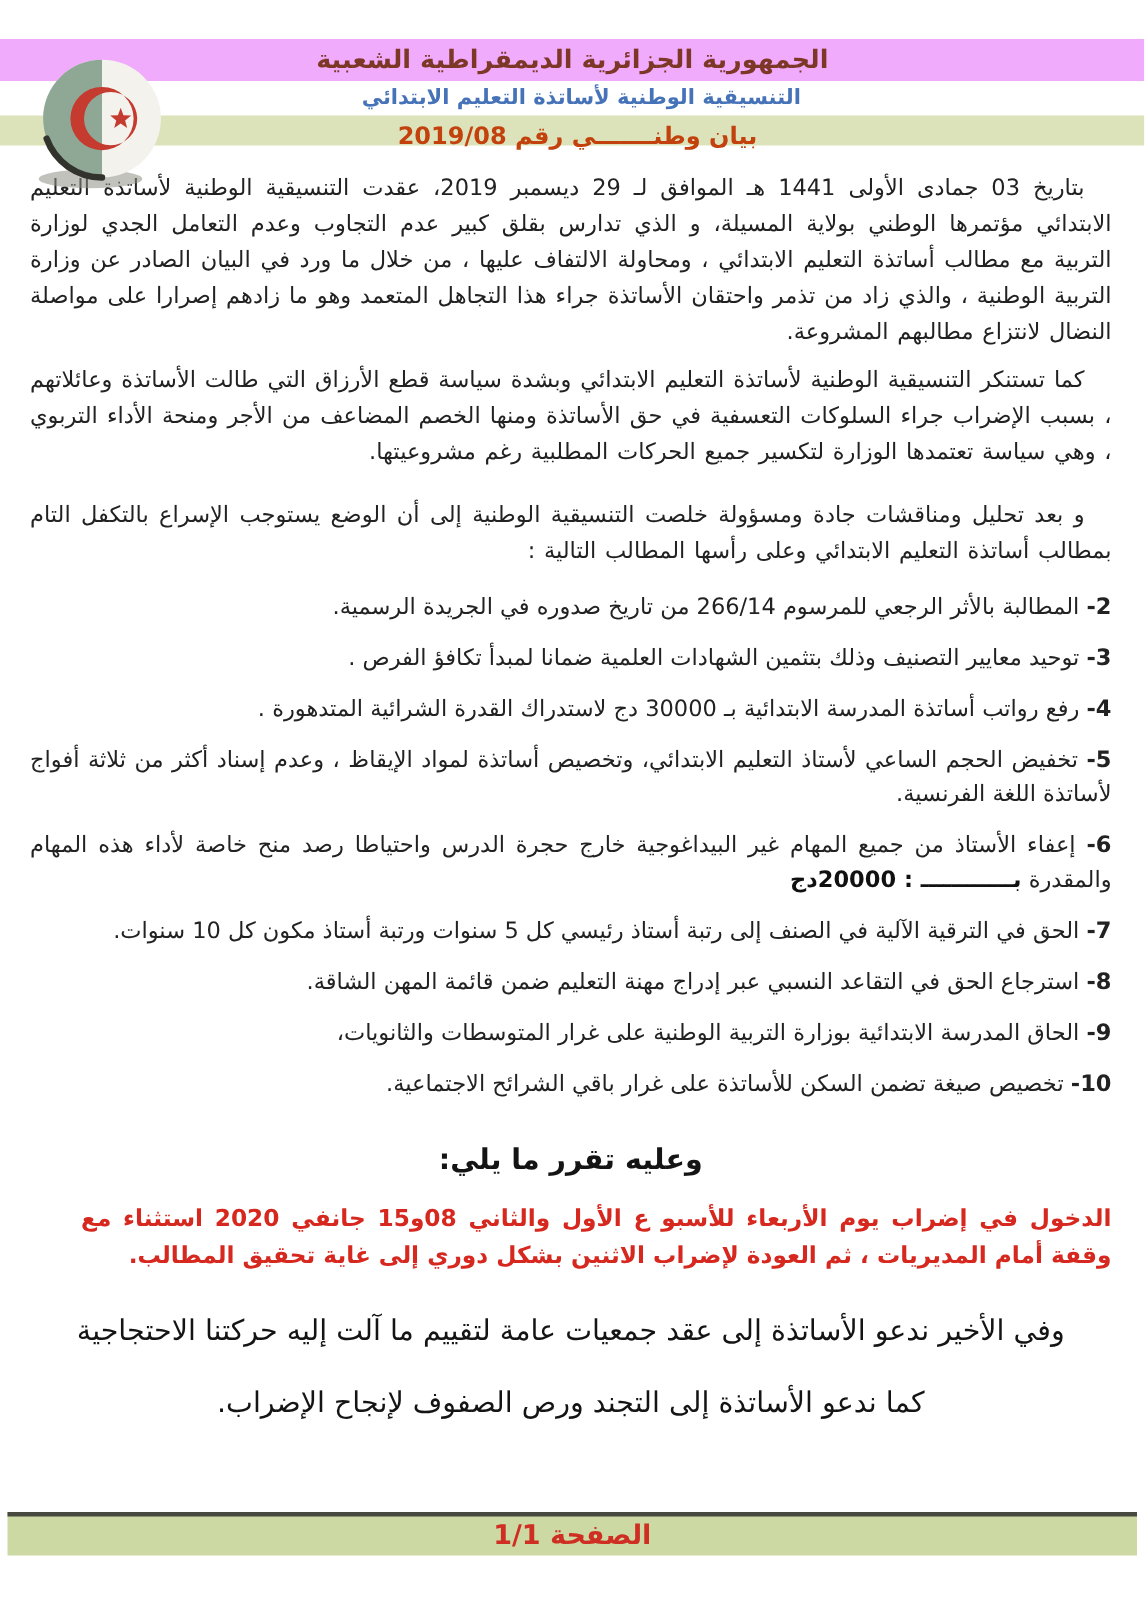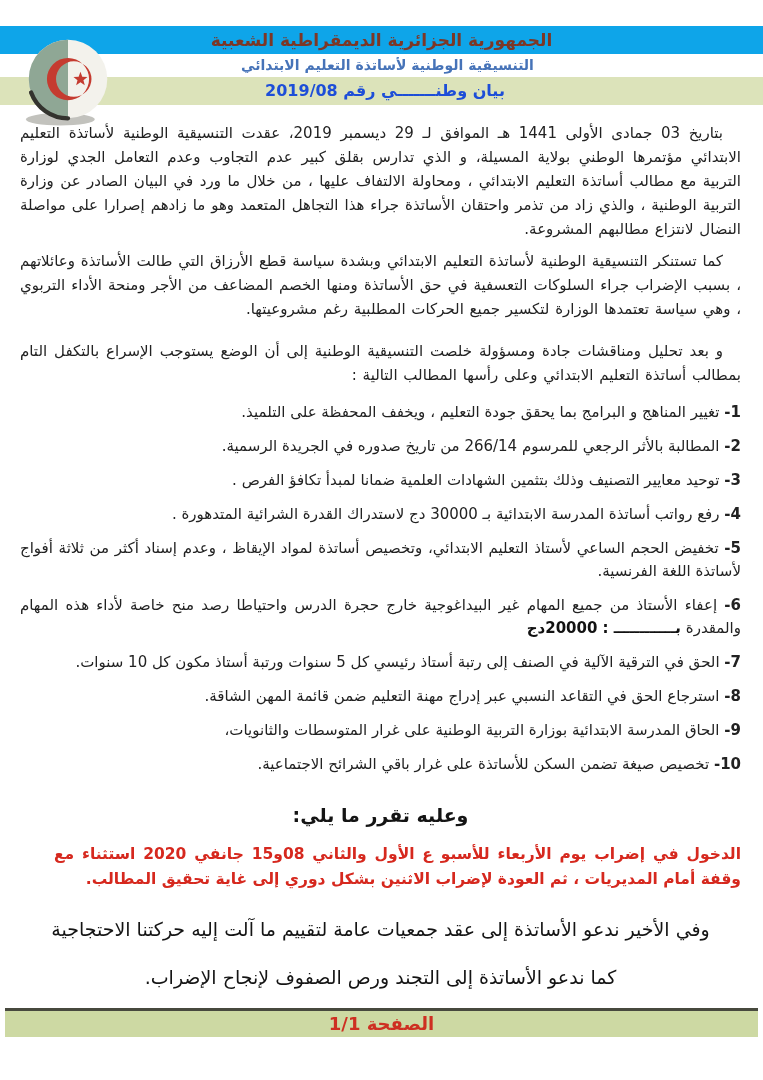--- a/index.html
+++ b/index.html
@@ -9,23 +9,23 @@
     margin:0 auto;
     background:#ffffff;
     direction:rtl;
     font-family:"DejaVu Sans","Liberation Sans",sans-serif;
     color:#1e1e1e;
     overflow:hidden;
   }
   
   .header{padding-top:26px;position:relative;}
   .band{text-align:center;font-weight:bold;}
-  .band-peach{height:28px;line-height:28px;background:#0ea5e9;color:#7d3726;font-size:17px;}
+  .band-peach{height:28px;line-height:28px;background:#f0abfc;color:#7d3726;font-size:17px;}
   .band-white{height:23px;line-height:23px;background:#ffffff;color:#4673b8;font-size:14px;margin-left:12px;}
-  .band-green{height:28px;line-height:28px;background:#dce3ba;color:#1d4ed8;font-size:16px;padding-left:7px;}
+  .band-green{height:20px;line-height:28px;background:#dce3ba;color:#c2410c;font-size:16px;padding-left:7px;}
   .logo{position:absolute;left:20px;top:34px;width:96px;height:92px;}
   
   .content{padding:8px 22px 0 20px;}
   .para{
     font-size:15px;line-height:24px;text-align:justify;
     text-indent:18px;margin:8px 0 6px;color:#222222;word-spacing:1px;
   }
   .para.gap{margin-top:18px;}
   .demands{margin-top:14px;}
   .demand{font-size:15px;line-height:23px;text-align:justify;margin:11px 0;color:#222222;}
@@ -74,21 +74,20 @@
       <span>بيان وطنـــــــي رقم 2019/08</span>
     </div>
   </div>
 
   <div class="content">
     <p class="para">بتاريخ 03 جمادى الأولى 1441 هـ الموافق لـ 29 ديسمبر 2019، عقدت التنسيقية الوطنية لأساتذة التعليم الابتدائي مؤتمرها الوطني بولاية المسيلة، و الذي تدارس بقلق كبير عدم التجاوب وعدم التعامل الجدي لوزارة التربية مع مطالب أساتذة التعليم الابتدائي ، ومحاولة الالتفاف عليها ، من خلال ما ورد في البيان الصادر عن وزارة التربية الوطنية ، والذي زاد من تذمر واحتقان الأساتذة جراء هذا التجاهل المتعمد وهو ما زادهم إصرارا على مواصلة النضال لانتزاع مطالبهم المشروعة.</p>
     <p class="para">كما تستنكر التنسيقية الوطنية لأساتذة التعليم الابتدائي وبشدة سياسة قطع الأرزاق التي طالت الأساتذة وعائلاتهم ، بسبب الإضراب جراء السلوكات التعسفية في حق الأساتذة ومنها الخصم المضاعف من الأجر ومنحة الأداء التربوي ، وهي سياسة تعتمدها الوزارة لتكسير جميع الحركات المطلبية رغم مشروعيتها.</p>
     <p class="para gap">و بعد تحليل ومناقشات جادة ومسؤولة خلصت التنسيقية الوطنية إلى أن الوضع يستوجب الإسراع بالتكفل التام بمطالب أساتذة التعليم الابتدائي وعلى رأسها المطالب التالية :</p>
 
     <div class="demands">
-      <div class="demand"><b class="dnum">1-</b> <span>تغيير المناهج و البرامج بما يحقق جودة التعليم ، ويخفف المحفظة على التلميذ.</span></div>
       <div class="demand"><b class="dnum">2-</b> <span>المطالبة بالأثر الرجعي للمرسوم 266/14 من تاريخ صدوره في الجريدة الرسمية.</span></div>
       <div class="demand"><b class="dnum">3-</b> <span>توحيد معايير التصنيف وذلك بتثمين الشهادات العلمية ضمانا لمبدأ تكافؤ الفرص .</span></div>
       <div class="demand"><b class="dnum">4-</b> <span>رفع رواتب أساتذة المدرسة الابتدائية بـ 30000 دج لاستدراك القدرة الشرائية المتدهورة .</span></div>
       <div class="demand"><b class="dnum">5-</b> <span>تخفيض الحجم الساعي لأستاذ التعليم الابتدائي، وتخصيص أساتذة لمواد الإيقاظ ، وعدم إسناد أكثر من ثلاثة أفواج لأساتذة اللغة الفرنسية.</span></div>
       <div class="demand"><b class="dnum">6-</b> <span>إعفاء الأستاذ من جميع المهام غير البيداغوجية خارج حجرة الدرس واحتياطا رصد منح خاصة لأداء هذه المهام والمقدرة</span> <b class="amount">بــــــــــــ : 20000دج</b></div>
       <div class="demand"><b class="dnum">7-</b> <span>الحق في الترقية الآلية في الصنف إلى رتبة أستاذ رئيسي كل 5 سنوات ورتبة أستاذ مكون كل 10 سنوات.</span></div>
       <div class="demand"><b class="dnum">8-</b> <span>استرجاع الحق في التقاعد النسبي عبر إدراج مهنة التعليم ضمن قائمة المهن الشاقة.</span></div>
       <div class="demand"><b class="dnum">9-</b> <span>الحاق المدرسة الابتدائية بوزارة التربية الوطنية على غرار المتوسطات والثانويات،</span></div>
       <div class="demand"><b class="dnum">10-</b> <span>تخصيص صيغة تضمن السكن للأساتذة على غرار باقي الشرائح الاجتماعية.</span></div>
     </div>

